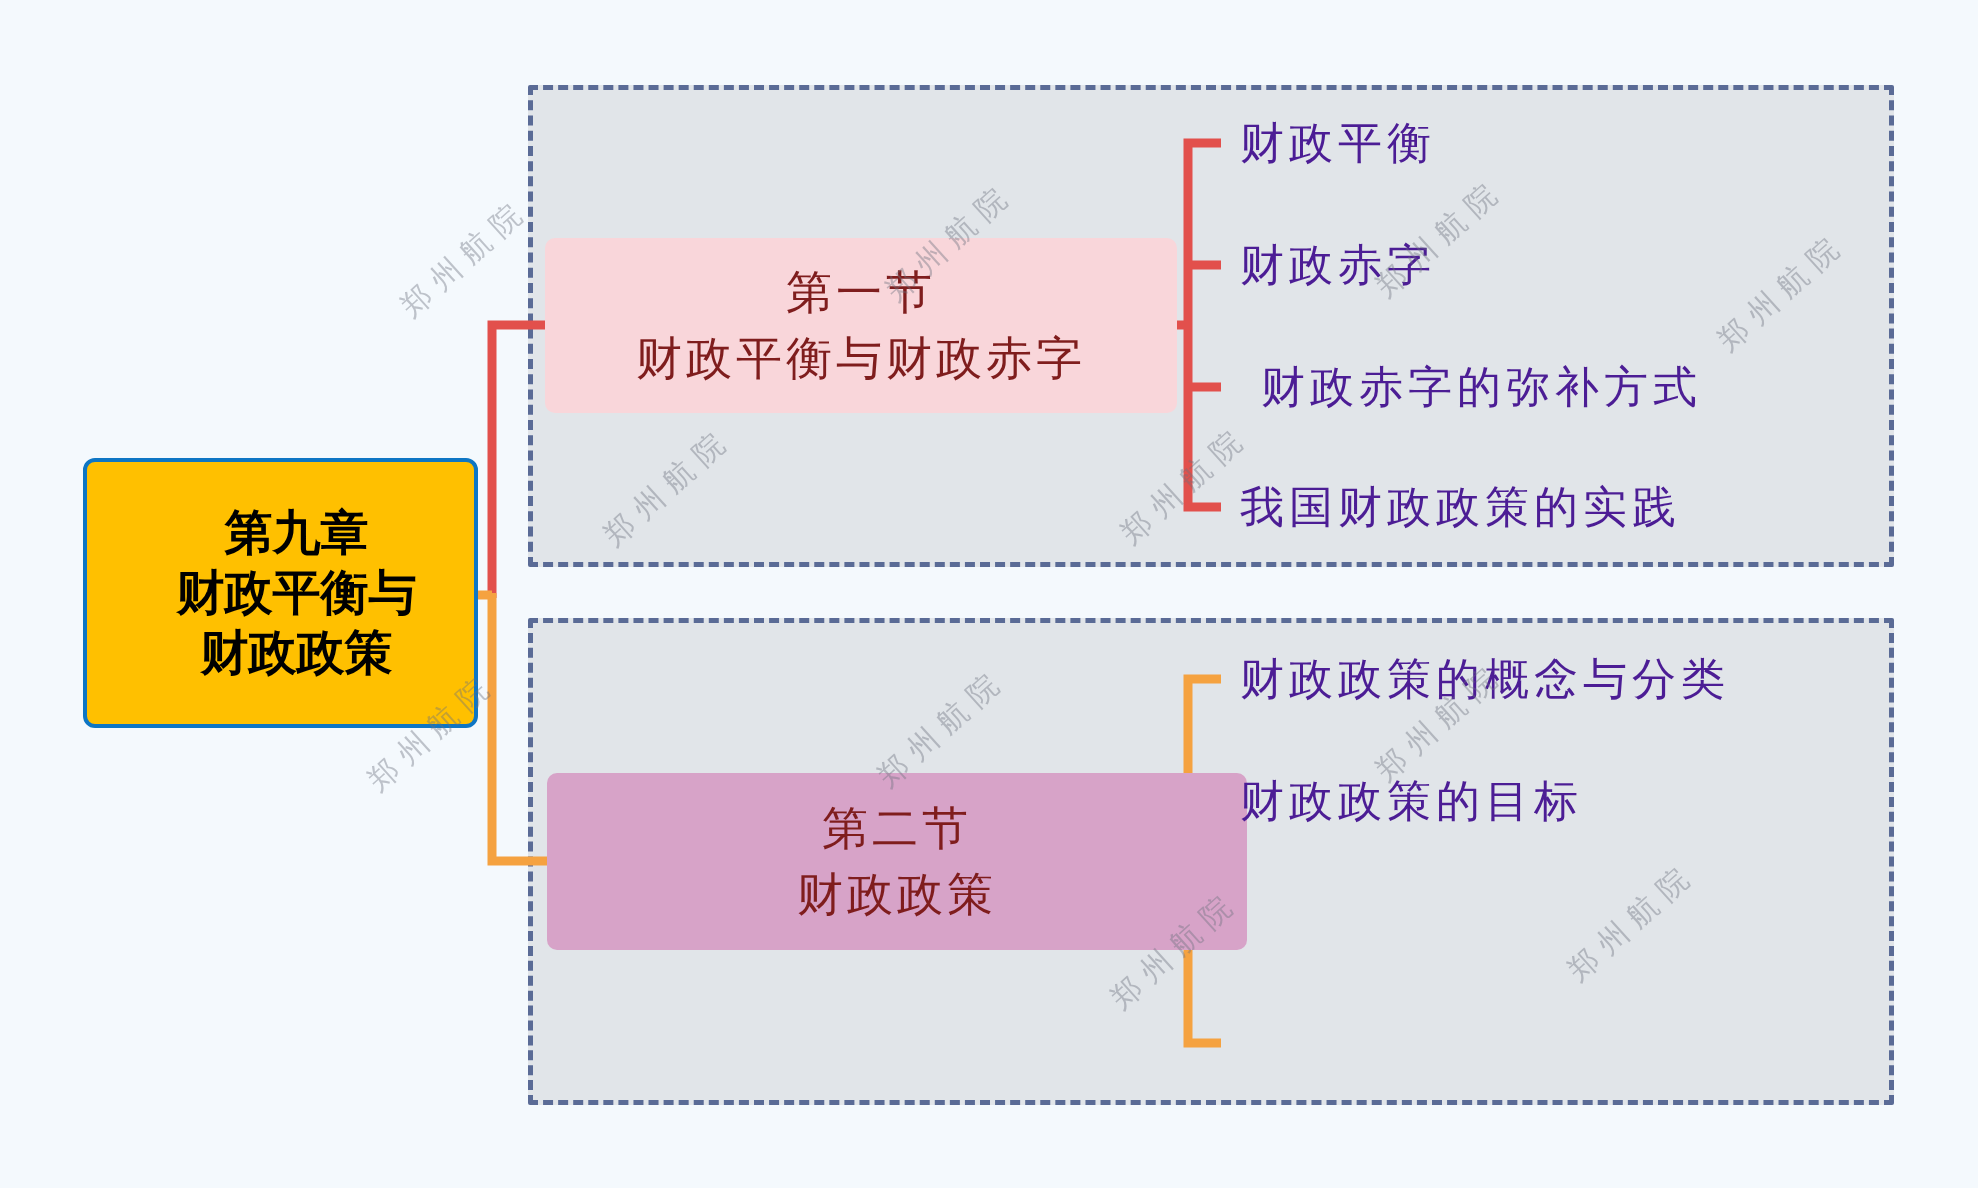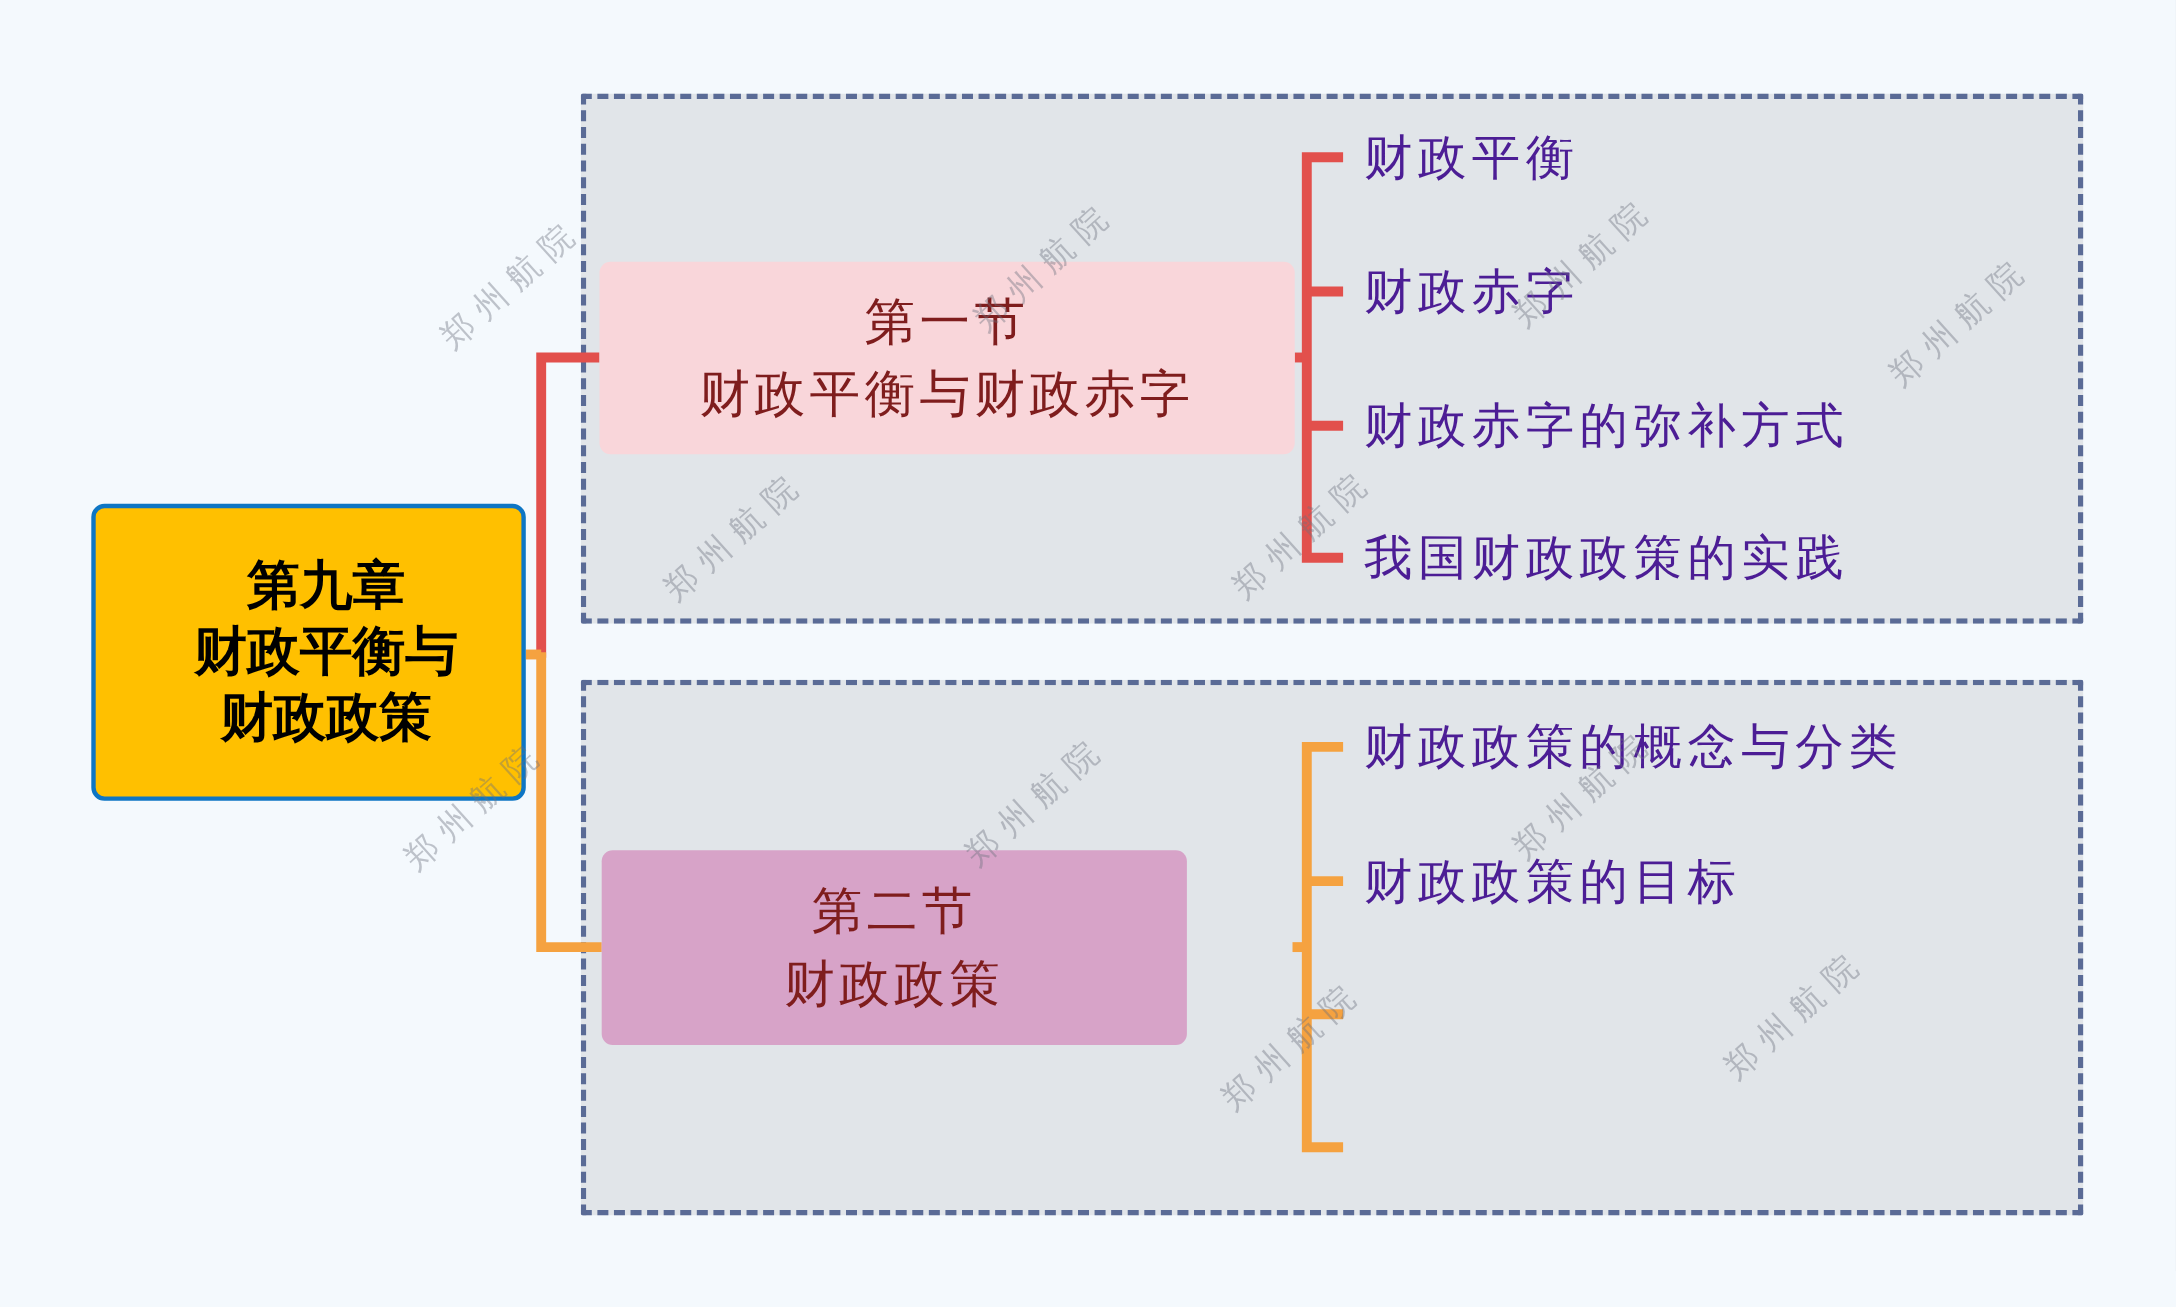--- a/index.html
+++ b/index.html
@@ -27,21 +27,21 @@
     display:flex;flex-direction:column;align-items:center;justify-content:center;
     font-family:"Liberation Sans", sans-serif;font-weight:bold;
     font-size:48px;line-height:60px;color:#000;
   }
   .section-node{
     position:absolute;z-index:3;border-radius:10px;
     display:flex;flex-direction:column;align-items:center;justify-content:center;
     font-size:46px;line-height:66px;color:#7f1d1d;letter-spacing:4px;
   }
   .section-node.s1{left:545px;top:238px;width:632px;height:175px;background:#F9D6DA;}
-  .section-node.s2{left:547px;top:773px;width:532px;height:177px;background:#D7A3C8;}
+  .section-node.s2{left:547px;top:773px;width:700px;height:177px;background:#D7A3C8;}
   .leaf{
     position:absolute;left:1240px;height:56px;z-index:3;
     display:flex;align-items:center;
     font-size:44px;color:#4c1d95;letter-spacing:5px;white-space:nowrap;
   }
   .wm{
     position:absolute;z-index:4;
     font-size:30px;letter-spacing:10px;color:rgba(108,113,124,0.40);
     transform:translate(-50%,-50%) rotate(-42deg);
     white-space:nowrap;pointer-events:none;
@@ -86,21 +86,21 @@
     <div>财政平衡与财政赤字</div>
   </div>
 
   <div class="section-node s2" style="background: rgb(215, 163, 200);">
     <div>第二节</div>
     <div>财政政策</div>
   </div>
 
   <div class="leaf" style="top:115px;">财政平衡</div>
   <div class="leaf" style="top:237px;">财政赤字</div>
-  <div class="leaf" style="top:359px;">财政赤字的弥补方式</div>
+  <div class="leaf" style="top:359px;margin-left:21px;">财政赤字的弥补方式</div>
   <div class="leaf" style="top:479px;">我国财政政策的实践</div>
 
   <div class="leaf" style="top:651px;">财政政策的概念与分类</div>
   <div class="leaf" style="top:773px;">财政政策的目标</div>
 
   <div class="wm" style="left:465px;top:258px;">郑州航院</div>
   <div class="wm" style="left:950px;top:242px;">郑州航院</div>
   <div class="wm" style="left:1440px;top:238px;">郑州航院</div>
   <div class="wm" style="left:1782px;top:292px;">郑州航院</div>
   <div class="wm" style="left:668px;top:487px;">郑州航院</div>

